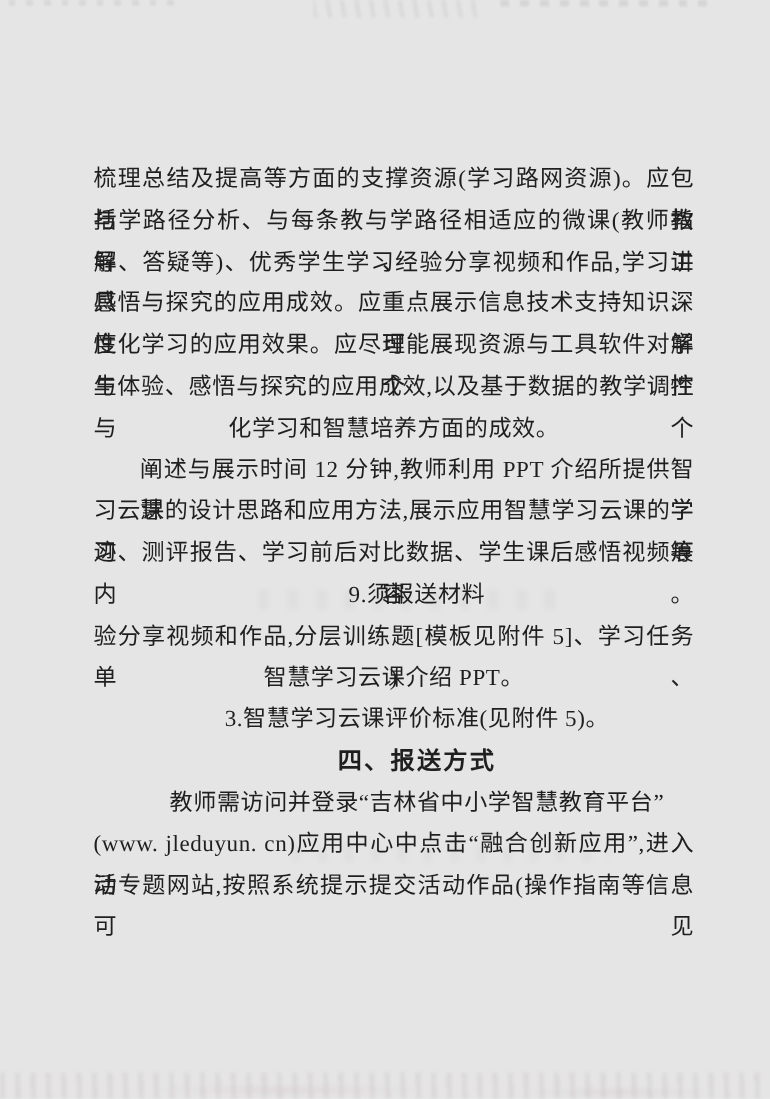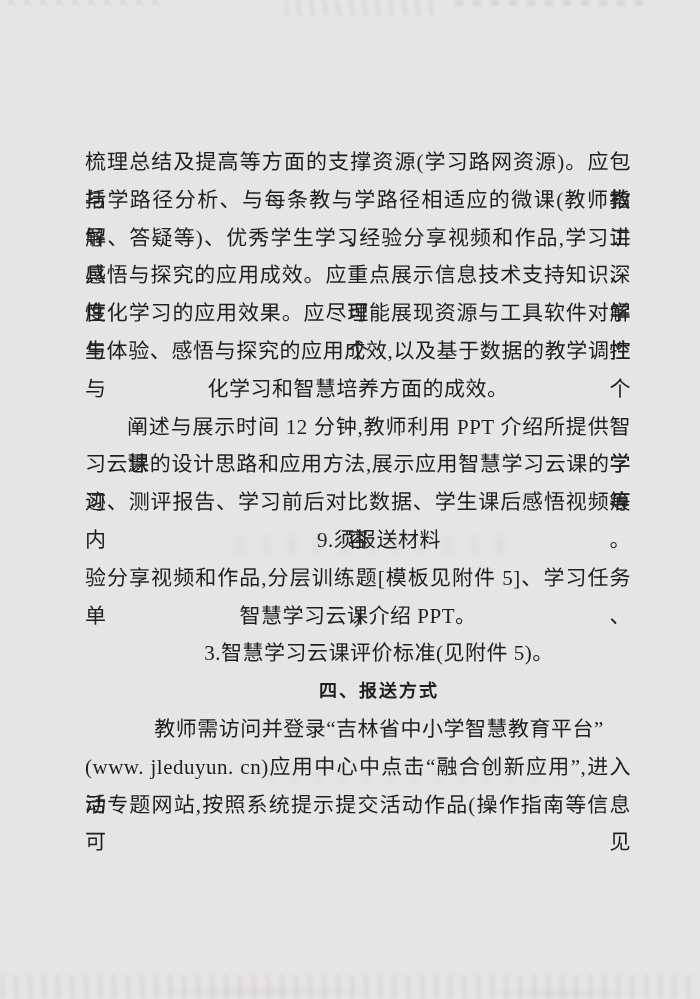--- a/index.html
+++ b/index.html
@@ -34,21 +34,21 @@
     white-space: normal;
     text-align: justify;
     text-align-last: justify;
   }
   .line.indent {
     padding-left: 42px;
   }
   .line.heading {
     font-family: "Liberation Sans", "DejaVu Sans", sans-serif;
     font-weight: 700;
-    font-size: 18px;
+    font-size: 22px;
     letter-spacing: 2px;
   }
   
   .artifact {
     position: absolute;
     pointer-events: none;
   }
   .artifact-top-left {
     top: 0; left: 8px; width: 150px; height: 5px;
     background: repeating-linear-gradient(90deg, rgba(120,120,125,.35) 0 6px, transparent 6px 16px);

